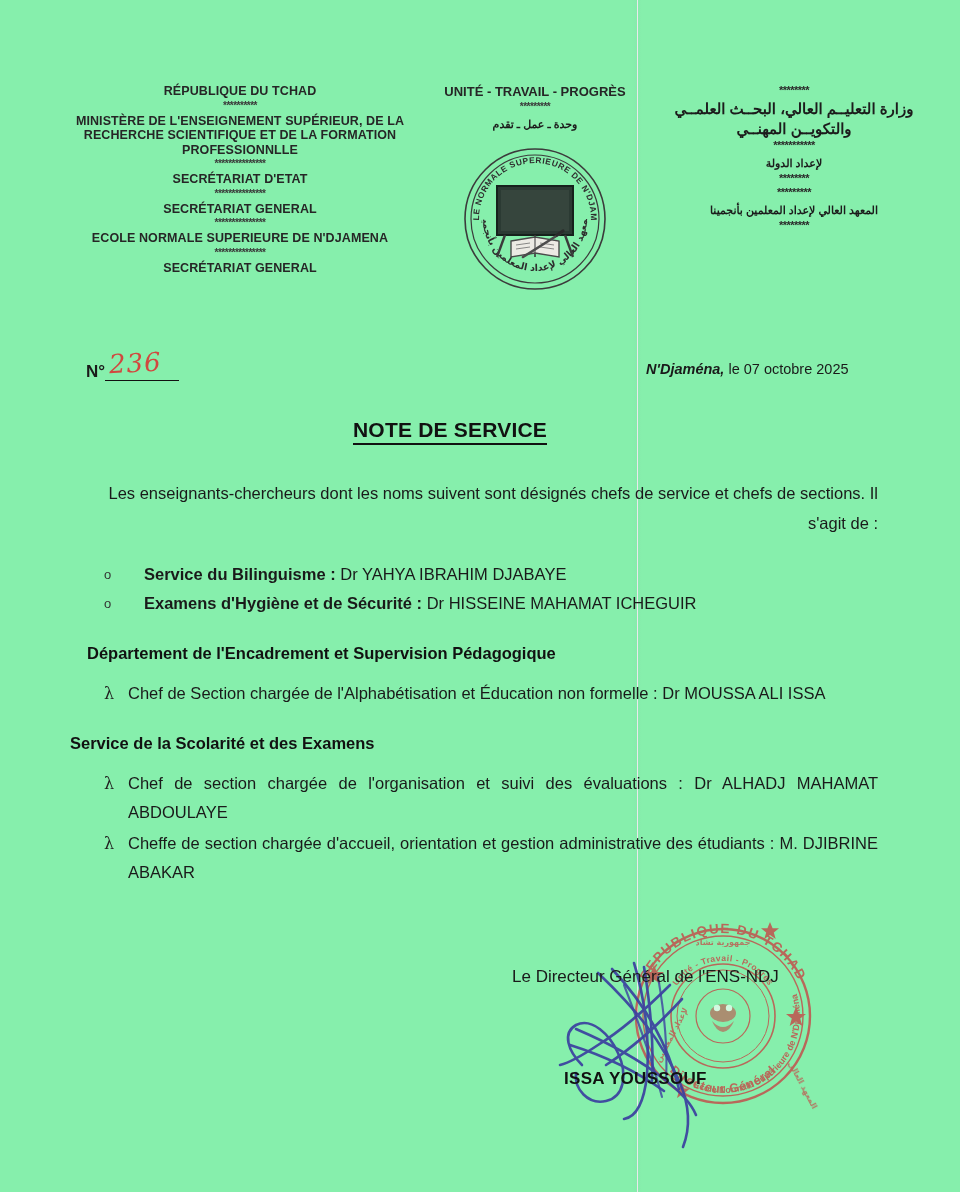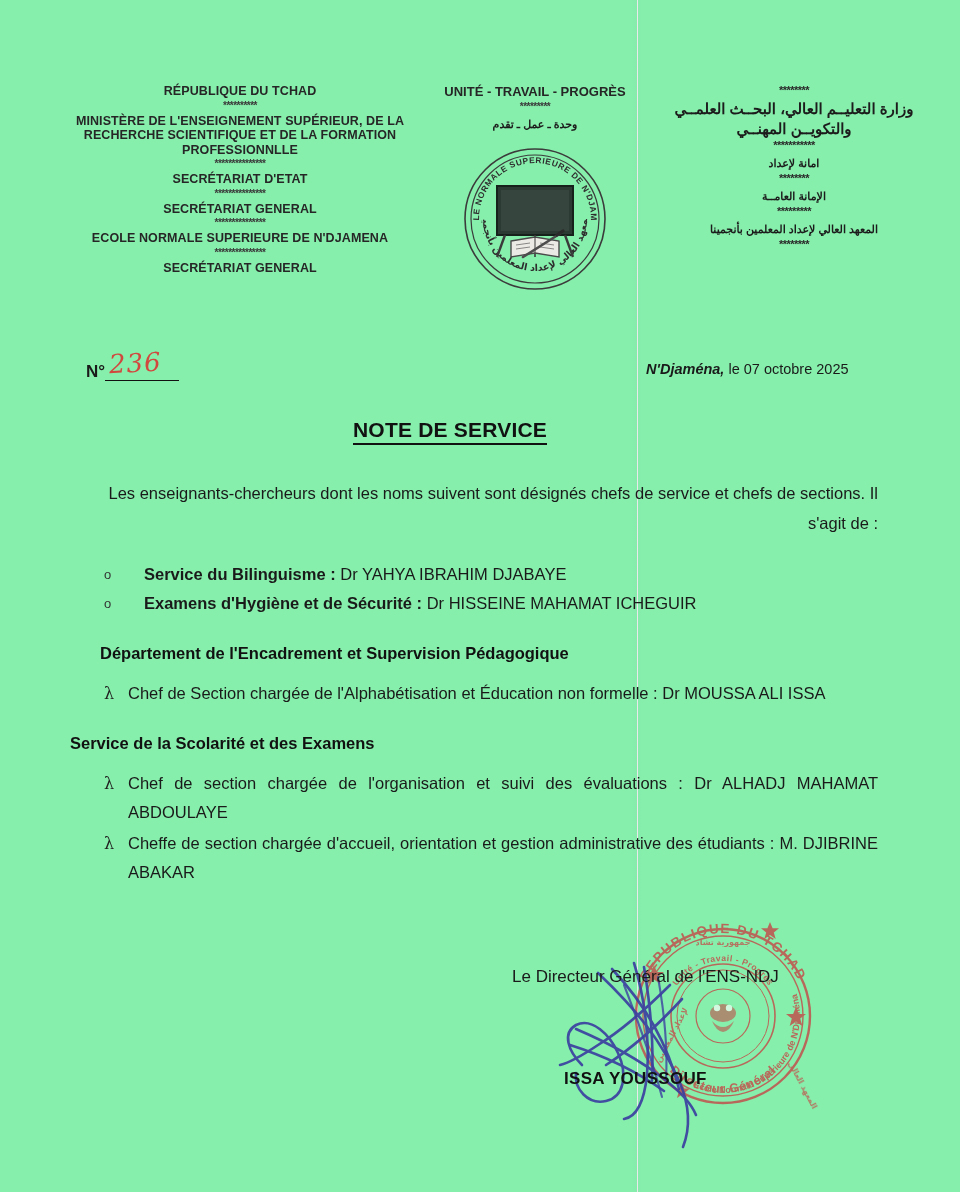--- a/index.html
+++ b/index.html
@@ -225,21 +225,21 @@
     font-weight: 700;
   }
 
   .section-head {
     font-size: 16.5px;
     font-weight: 700;
     color: #111;
     margin-top: 26px;
   }
   .section-head.indent {
-    margin-left: 30px;
+    margin-left: 17px;
   }
   .section-head.flush {
     margin-left: 0;
   }
 
   .bullet-list-l {
     margin: 16px 0 0 0;
     padding: 0;
     list-style: none;
   }
@@ -375,23 +375,22 @@
           <line x1="96" y1="90" x2="102" y2="86" stroke="#2a2a2a" stroke-width="3.2" stroke-linecap="round"></line>
         </svg>
       </div>
     </div>
 
     <div class="hdr-col-right">
       <div class="ar-stars">********</div>
       <div class="hdr-ar">وزارة التعليــم العالي، البحــث العلمــي
 والتكويــن المهنــي</div>
       <div class="ar-stars">***********</div>
-      <div class="hdr-ar-sm">امانة لإعداد</div>
+      <div class="hdr-ar-sm">لإعداد الدولة</div>
       <div class="ar-stars">********</div>
-      <div class="hdr-ar-sm">الإمانة العامــة</div>
       <div class="ar-stars">*********</div>
       <div class="hdr-ar-sm">المعهد العالي لإعداد المعلمين بأنجمينا</div>
       <div class="ar-stars">********</div>
     </div>
   </div>
 
   <div class="refline">
     <div class="ref-left">
       <span>N°</span><span class="ref-num-slot"><span class="ref-num-hand">236</span></span>
     </div>

